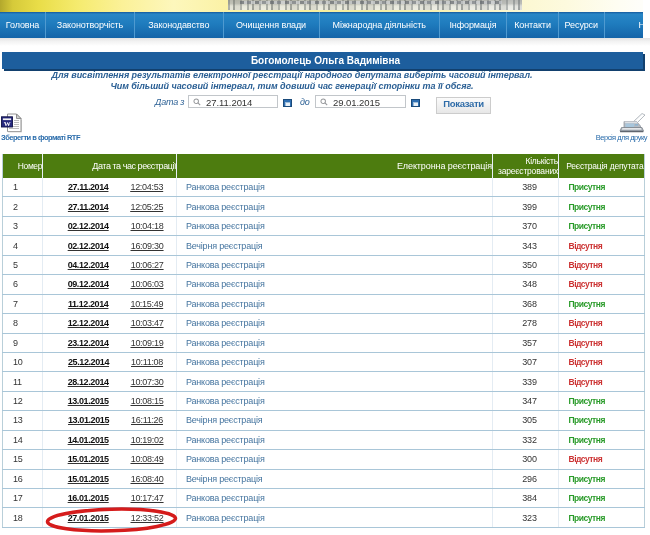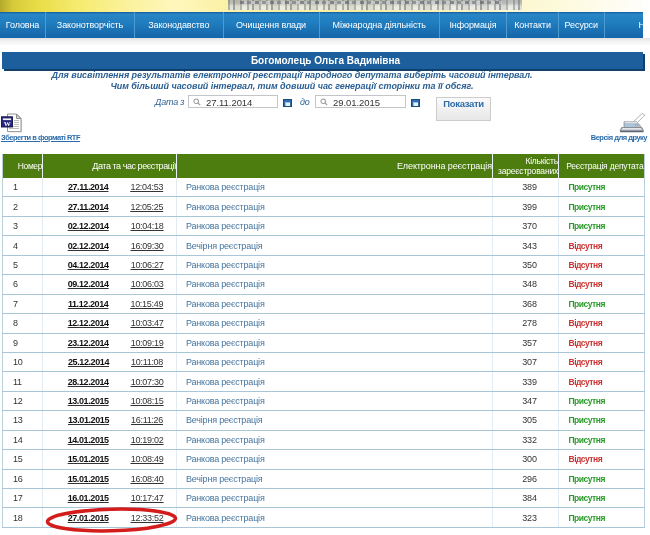--- a/index.html
+++ b/index.html
@@ -41,29 +41,29 @@
 .inp { position:absolute; top:95px; height:12.5px; background:#fff; border:1px solid #c2c6ca; font-size:9.5px; color:#333; }
 #inp1 { left:188px; width:90px; }
 #inp2 { left:315px; width:91px; }
 .mag { position:absolute; left:4px; top:1.5px; width:8px; height:8px; }
 .inptxt { position:absolute; left:17px; top:0.5px; letter-spacing:-0.05px; }
 .cal { position:absolute; top:98.5px; width:8.5px; height:8.5px; background:#2f6fb2; border:1px solid #1a4a7a; }
 #cal1 { left:283px; }
 #cal2 { left:411px; }
 .cal i { position:absolute; left:1.2px; top:2px; width:5px; height:4px; background:#e8f1f8; display:block; box-shadow:1px 1px 0 #9dbcd8 inset; }
 #lbl2 { position:absolute; left:300px; top:96.5px; font-size:9px; font-style:italic; color:#2a5f94; letter-spacing:-0.2px; }
-#btn { position:absolute; left:436px; top:97px; width:55px; height:24px;
+#btn { position:absolute; left:436px; top:97px; width:55px; height:17px;
   background:linear-gradient(180deg,#fbfbfb,#e7e7e7); border:1px solid #cccccc;
   font-size:9.5px; font-weight:bold; color:#2f6ca8; text-align:center; line-height:11px; letter-spacing:-0.35px; }
 
 
 #rtficon { position:absolute; left:1px; top:113px; width:21px; height:20px; }
-#rtflink { position:absolute; left:1px; top:132.5px; font-size:7.5px; font-weight:bold; color:#2a6cab; letter-spacing:-0.5px;text-decoration:underline; }
+#rtflink { position:absolute; left:1px; top:132.5px; font-size:7.5px; font-weight:bold; color:#2a6cab; letter-spacing:-0.5px; }
 #printicon { position:absolute; left:619px; top:112px; width:28px; height:21px; }
-#printlink { position:absolute; right:3px; top:132.5px; font-size:7.5px; font-weight:bold; color:#2a6cab; letter-spacing:-0.5px; }
+#printlink { position:absolute; right:3px; top:132.5px; font-size:7.5px; font-weight:normal; color:#2a6cab; letter-spacing:-0.5px; }
 
 
 #stats { position:absolute; left:0; top:138.5px; width:650px; text-align:center; font-size:9.5px; font-weight:bold; color:#333; padding-left:14px; }
 #stats .g { color:#229922; }
 #stats .r { color:#cc3333; }
 
 
 #tbl { position:absolute; left:2px; top:154px; width:641.5px; border-collapse:collapse; table-layout:fixed; font-size:9px; letter-spacing:-0.3px; border-left:1px solid #b9cfd9; border-right:1px solid #b9cfd9; }
 #tbl th { background:#4d7c0f; color:#fff; font-weight:normal; font-size:8.5px; letter-spacing:-0.2px; text-align:right; vertical-align:middle;
   border-left:1.5px solid #e8f1f8; height:23.5px; padding:0; }

